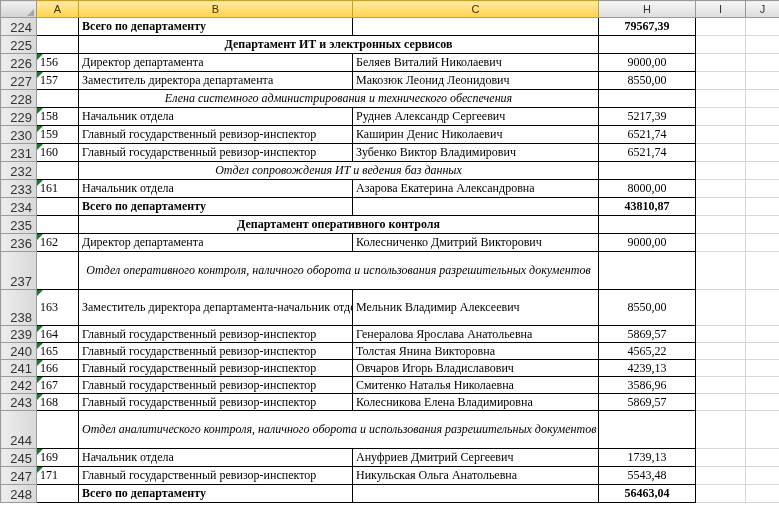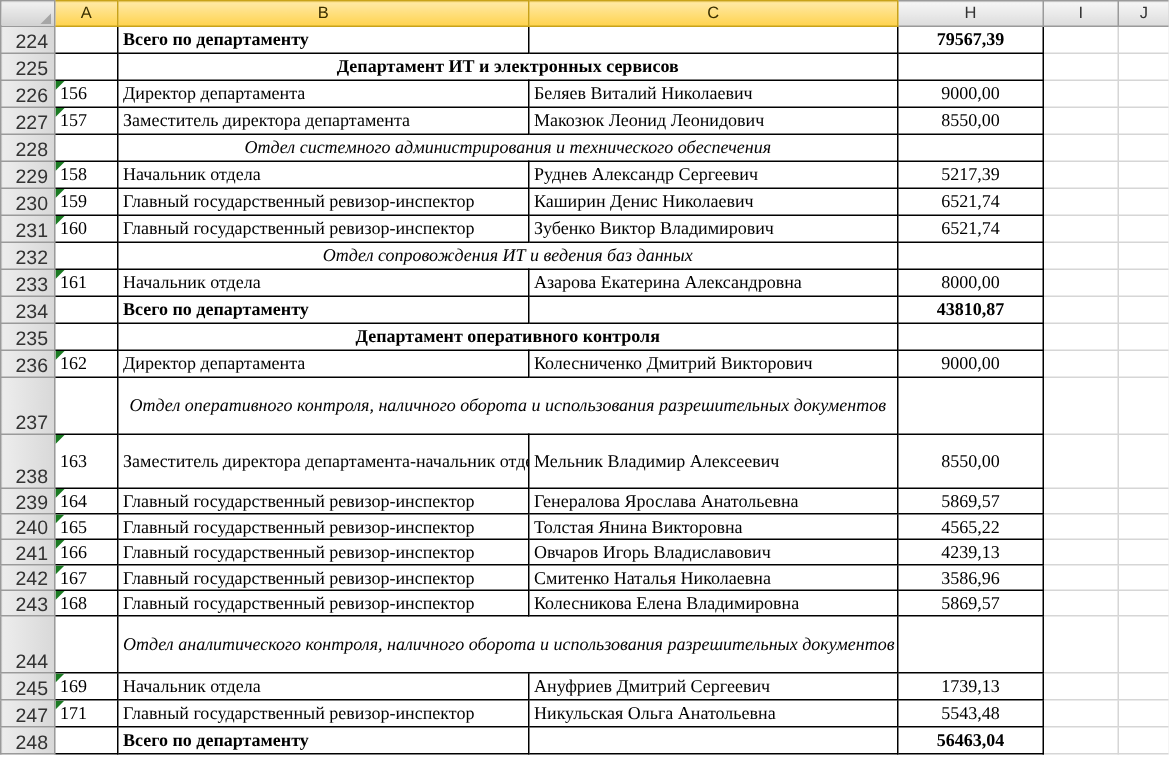--- a/index.html
+++ b/index.html
@@ -142,21 +142,21 @@
           <td class="cell a"><span class="gmark"></span><span>157</span></td>
           <td class="cell b">Заместитель директора департамента</td>
           <td class="cell c">Макозюк Леонид Леонидович</td>
           <td class="cell h">8550,00</td>
           <td class="blank"></td>
           <td class="blank"></td>
         </tr>
         <tr style="height: 18px;">
           <td class="rowhdr">228</td>
           <td class="cell a"></td>
-          <td colspan="2" class="cell dept-italic">Отдел системного администрирования и технического обеспечения</td>
+          <td colspan="2" class="cell dept-italic">Елена системного администрирования и технического обеспечения</td>
           <td class="cell h"></td>
           <td class="blank"></td>
           <td class="blank"></td>
         </tr>
         <tr style="height: 18px;">
           <td class="rowhdr">229</td>
           <td class="cell a"><span class="gmark"></span><span>158</span></td>
           <td class="cell b">Начальник отдела</td>
           <td class="cell c">Руднев Александр Сергеевич</td>
           <td class="cell h">5217,39</td>

